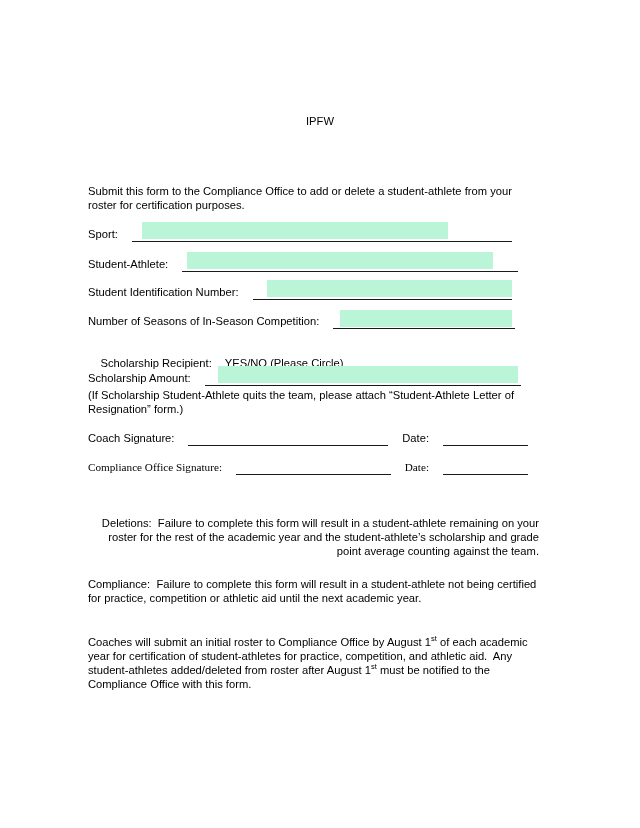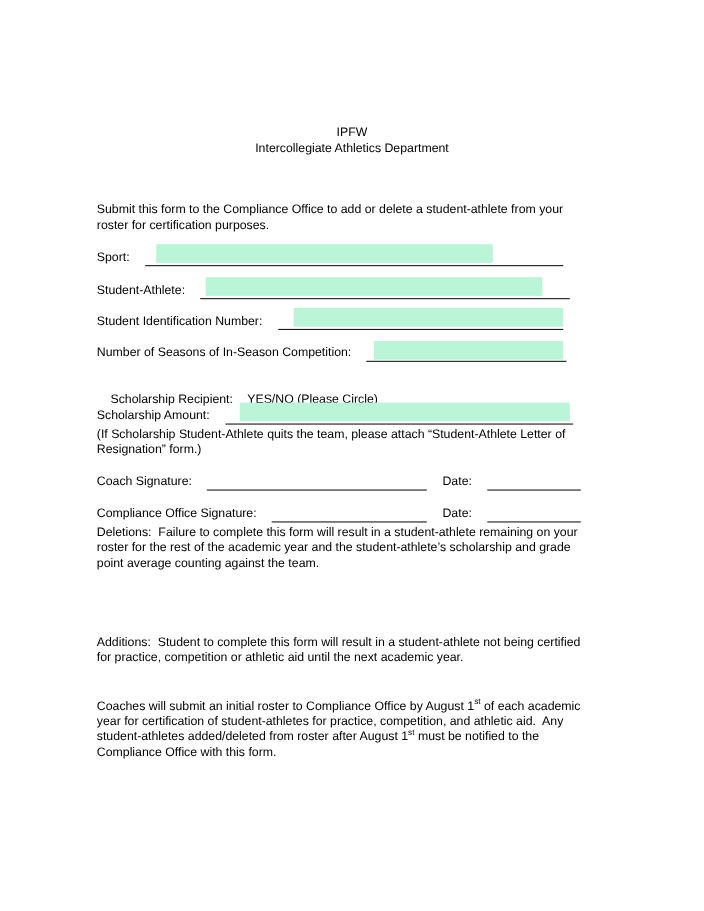--- a/index.html
+++ b/index.html
@@ -76,21 +76,20 @@
     vertical-align: super;
   }
 </style>
 </head>
 <body>
 
 <div class="page">
 
   <div class="header">
     <div>IPFW</div>
-    <div>Intercollegiate Athletics Department</div>
   </div>
 
   <div class="block" style="top:144px;">Submit this form to the Compliance Office to add or delete a student-athlete from your roster for certification purposes.</div>
 
   <div class="hl" style="left: 142px; top: 182px; width: 306px; background: rgb(186, 245, 216);"></div>
   <div class="hl" style="left: 187px; top: 212px; width: 306px; background: rgb(186, 245, 216);"></div>
   <div class="hl" style="left: 267px; top: 240px; width: 245px; background: rgb(186, 245, 216);"></div>
   <div class="hl" style="left: 340px; top: 270px; width: 172px; background: rgb(186, 245, 216);"></div>
   <div class="hl" style="left: 218px; top: 326px; width: 300px; background: rgb(186, 245, 216);"></div>
 
@@ -125,26 +124,26 @@
 
   <div class="block" style="top:348px;">(If Scholarship Student-Athlete quits the team, please attach “Student-Athlete Letter of Resignation” form.)</div>
 
   <div class="frow" style="top:391px; width:440px;">
     <span class="lbl">Coach Signature:</span>
     <div class="fline"></div>
     <span class="lbl">Date:</span>
     <div class="dline"></div>
   </div>
 
-  <div class="frow" style="top:420px; width:440px;">
+  <div class="frow" style="top:420px; width:440px;font-family:Liberation Serif, serif;">
     <span class="lbl">Compliance Office Signature:</span>
     <div class="fline"></div>
     <span class="lbl">Date:</span>
     <div class="dline"></div>
   </div>
 
-  <div class="block" style="top:437px;">Deletions:  Failure to complete this form will result in a student-athlete remaining on your roster for the rest of the academic year and the student-athlete’s scholarship and grade point average counting against the team.</div>
+  <div class="block" style="top:476px;text-align:right;">Deletions:  Failure to complete this form will result in a student-athlete remaining on your roster for the rest of the academic year and the student-athlete’s scholarship and grade point average counting against the team.</div>
 
-  <div class="block" style="top:537px;">Additions:  Student to complete this form will result in a student-athlete not being certified for practice, competition or athletic aid until the next academic year.</div>
+  <div class="block" style="top:537px;">Compliance:  Failure to complete this form will result in a student-athlete not being certified for practice, competition or athletic aid until the next academic year.</div>
 
   <div class="block" style="top:595px;"><span>Coaches will submit an initial roster to Compliance Office by August 1</span><sup>st</sup><span> of each academic year for certification of student-athletes for practice, competition, and athletic aid.  Any student-athletes added/deleted from roster after August 1</span><sup>st</sup><span> must be notified to the Compliance Office with this form.</span></div>
 
 </div>
 
 </body></html>

